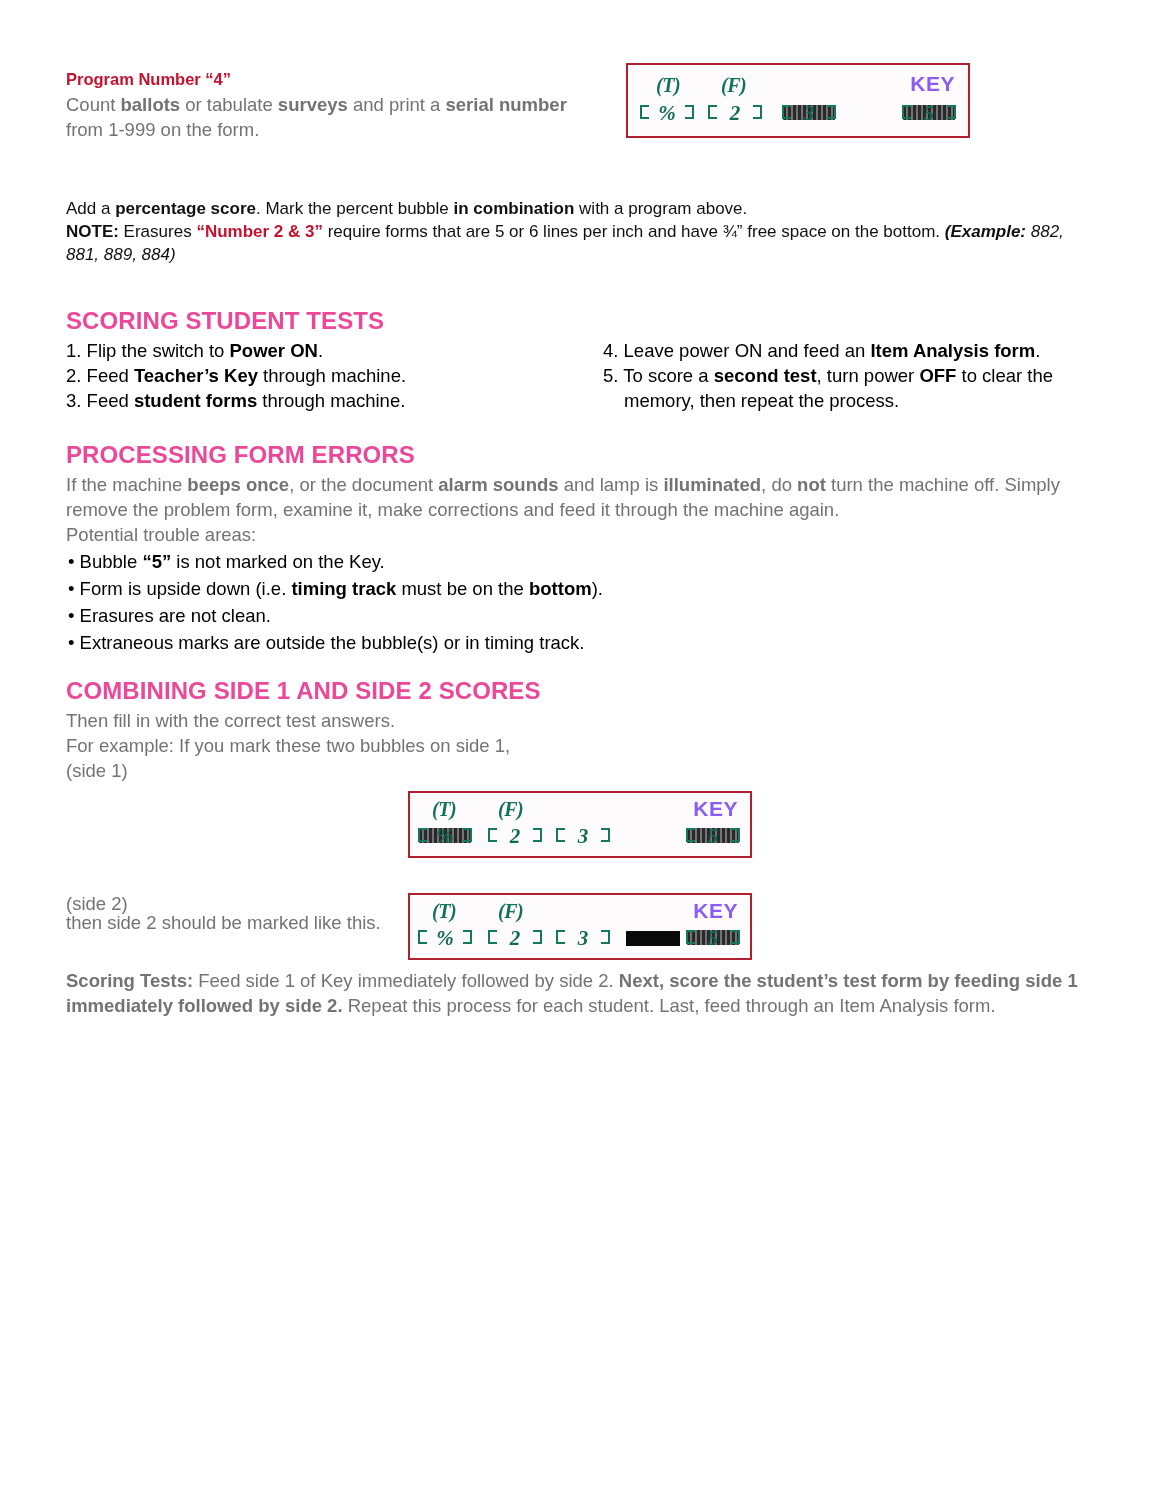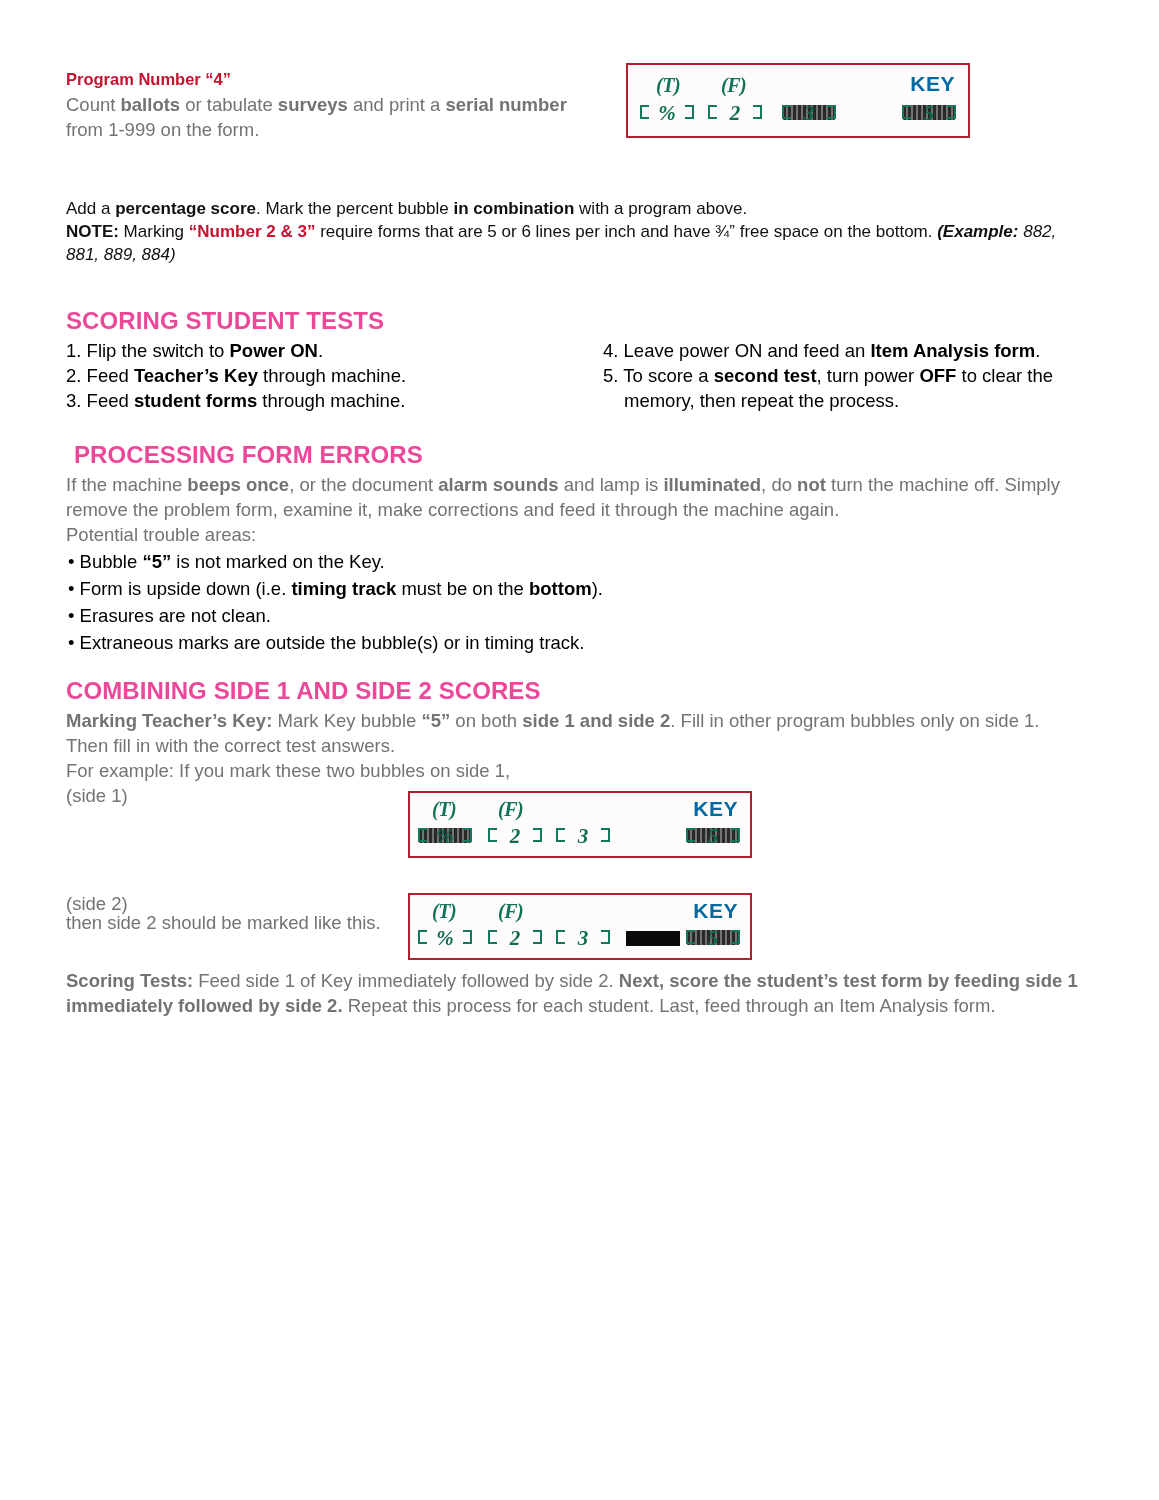--- a/index.html
+++ b/index.html
@@ -78,21 +78,21 @@
     color:#12735A;
     font-family:"Liberation Serif", serif;
     font-style:italic;
     font-weight:bold;
     font-size:20px;
     line-height:20px;
     letter-spacing:-0.5px;
   }
   .key-label{
     position:absolute;
-    color:#0369a1;
+    color:#8b5cf6;
     font-family:"Liberation Sans", sans-serif;
     font-weight:bold;
     font-size:21px;
     line-height:21px;
     letter-spacing:0.5px;
   }
   
   .bub{
     position:absolute;
     width:54px;
@@ -182,57 +182,56 @@
       <div class="bub filled" style="right:12px; top:38px;">
         <span class="brk l"></span>
         <span class="ch">5</span>
         <span class="brk r"></span>
       </div>
     </div>
   </div>
 
   <div class="blk" style="left:66px; top:194px; width:1012px;">
     <div class="small-text" style="margin-top:3px; font-size:17px; line-height:23px;"><span>Add a </span><b>percentage score</b><span>. Mark the percent bubble </span><b>in combination</b><span> with a program above.</span></div>
-    <div class="small-text" style="font-size:17px; line-height:23px;"><b>NOTE:</b><span> Marking </span><b class="red">“Number 2 &amp; 3”</b><span> require forms that are 5 or 6 lines per inch and have ¾” free space on the bottom. </span><b class="i">(Example:</b><span class="i"> 882, 881, 889, 884)</span></div>
+    <div class="small-text" style="font-size:17px; line-height:23px;"><b>NOTE:</b><span> Erasures </span><b class="red">“Number 2 &amp; 3”</b><span> require forms that are 5 or 6 lines per inch and have ¾” free space on the bottom. </span><b class="i">(Example:</b><span class="i"> 882, 881, 889, 884)</span></div>
   </div>
 
   <div class="blk h-major" style="left:66px; top:306px;">SCORING STUDENT TESTS</div>
 
   <div class="cols">
     <div class="col-l">
       <div class="step"><span>1. </span><span>Flip the switch to </span><b>Power ON</b><span>.</span></div>
       <div class="step"><span>2. </span><span>Feed </span><b>Teacher’s Key</b><span> through machine.</span></div>
       <div class="step"><span>3. </span><span>Feed </span><b>student forms</b><span> through machine.</span></div>
     </div>
     <div class="col-r">
       <div class="step"><span>4. </span><span>Leave power ON and feed an </span><b>Item Analysis  form</b><span>.</span></div>
       <div class="step"><span>5. </span><span>To score a </span><b>second test</b><span>, turn power </span><b>OFF</b><span> to clear the</span></div>
       <div class="step hang">memory, then repeat the process.</div>
     </div>
   </div>
 
-  <div class="blk h-major" style="left:66px; top:440px;margin-left:8px;">PROCESSING FORM ERRORS</div>
+  <div class="blk h-major" style="left:66px; top:440px;">PROCESSING FORM ERRORS</div>
 
   <div class="blk" style="left:66px; top:472px; width:1012px;">
     <div class="body-text"><span>If the machine </span><b>beeps once</b><span>, or the document </span><b>alarm sounds</b><span> and lamp is </span><b>illuminated</b><span>, do </span><b>not</b><span> turn the machine off. Simply</span></div>
     <div class="body-text">remove the problem form, examine it, make corrections and feed it through the machine again.</div>
     <div class="body-text">Potential trouble areas:</div>
   </div>
 
   <div class="blk" style="left:68px; top:548px; width:900px;">
     <div class="bullet"><span>• Bubble </span><b>“5”</b><span> is not marked on the Key.</span></div>
     <div class="bullet"><span>• Form is upside down (i.e. </span><b>timing track</b><span> must be on the </span><b>bottom</b><span>).</span></div>
     <div class="bullet"><span>• Erasures are not clean.</span></div>
     <div class="bullet"><span>• Extraneous marks are outside the bubble(s) or in timing track.</span></div>
   </div>
 
   <div class="blk h-major" style="left:66px; top:676px;">COMBINING SIDE 1 AND SIDE 2 SCORES</div>
 
   <div class="blk" style="left:66px; top:708px; width:1012px;">
-    <div class="body-text"><b>Marking Teacher’s Key:</b><span> Mark Key bubble </span><b>“5”</b><span> on both </span><b>side 1 and side 2</b><span>. Fill in other program bubbles only on side 1.</span></div>
     <div class="body-text">Then fill in with the correct test answers.</div>
     <div class="body-text">For example: If you mark these two bubbles on side 1,</div>
     <div class="body-text">(side 1)</div>
   </div>
 
   <div class="form-box" style="left:408px; top:791px; width:344px; height:67px;">
     <div class="form-inner">
       <div class="tf-label" style="left:22px; top:6px;">(T)</div>
       <div class="tf-label" style="left:88px; top:6px;">(F)</div>
       <div class="key-label" style="right:12px; top:5px;">KEY</div>

